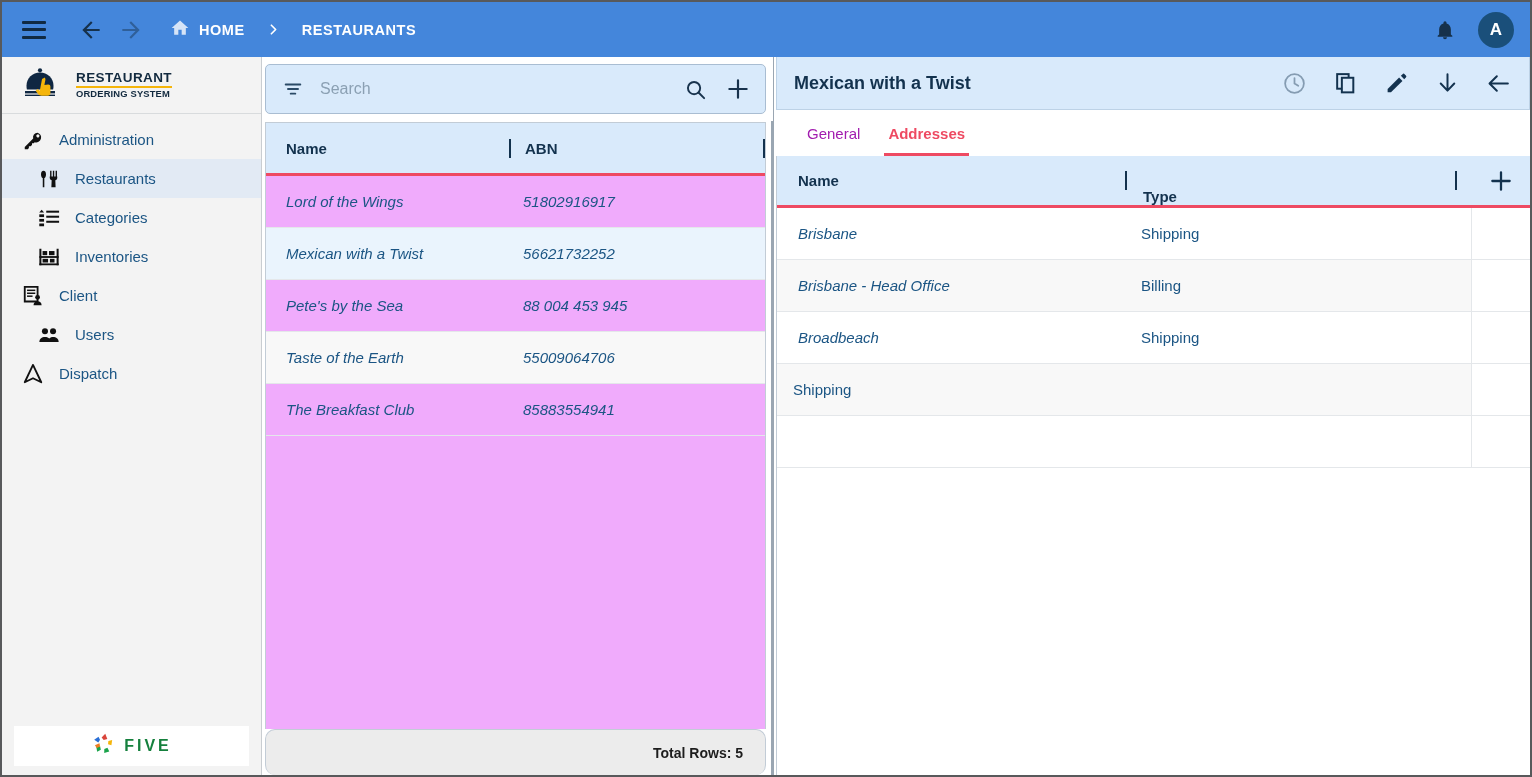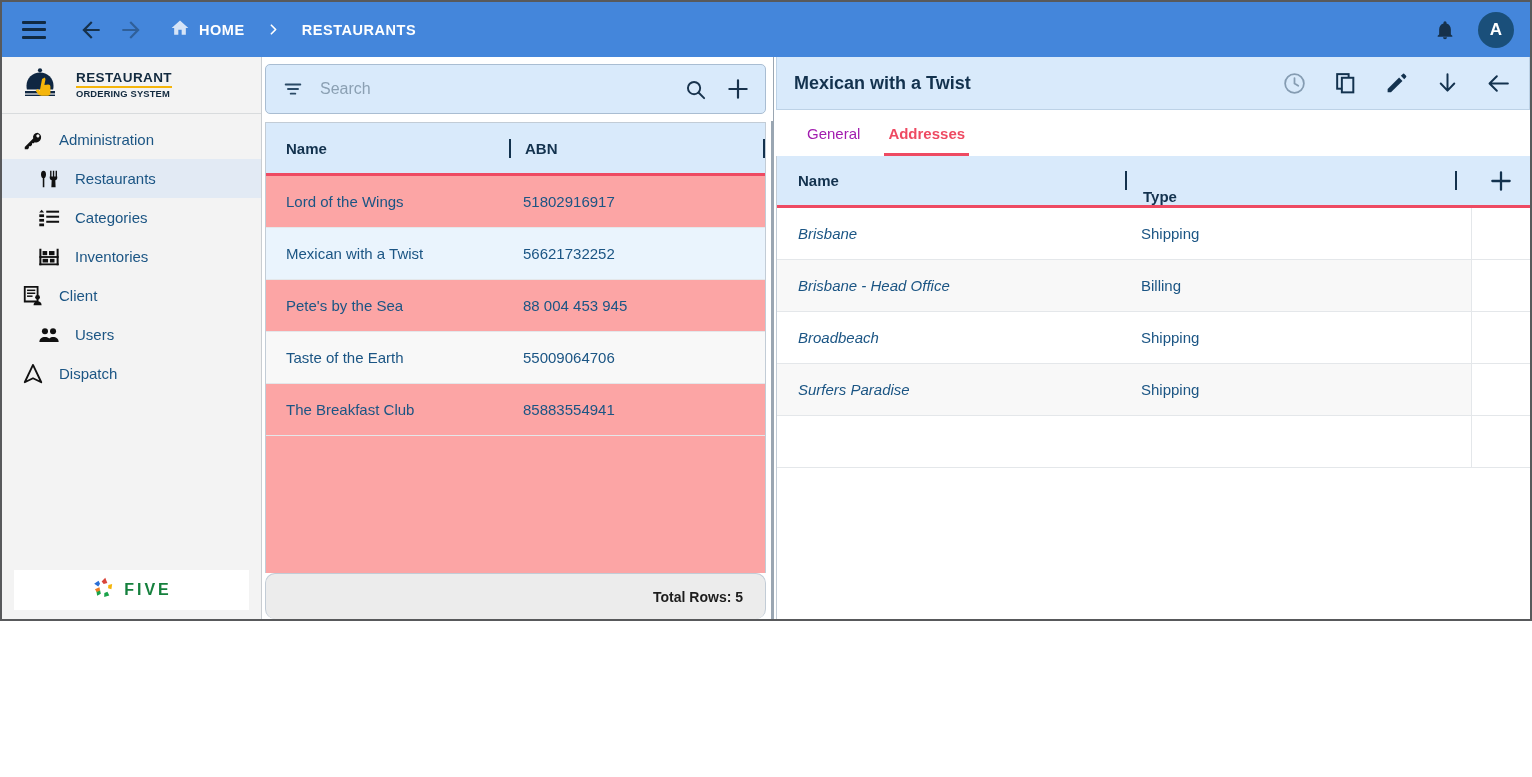--- a/index.html
+++ b/index.html
@@ -4,21 +4,21 @@
 <style>
   * { box-sizing: border-box; margin: 0; padding: 0; }
   html, body {
     width: 1532px; height: 777px;
     font-family: "Liberation Sans", sans-serif;
     background: #ffffff;
     overflow: hidden;
   }
   .app {
     position: relative;
-    width: 1532px; height: 621px;
+    width: 1532px; height: 777px;
     border: 2px solid #58595b;
     background: #ffffff;
     display: flex; flex-direction: column;
   }
 
   
   .topbar {
     height: 55px; min-height: 55px;
     background: #4486db;
     display: flex; align-items: center;
@@ -117,21 +117,21 @@
   .sb-ico.search { margin-right: 18px; }
 
   .grid { flex:1; display:flex; flex-direction:column; min-height:0; border:1px solid #c2ccd6; border-bottom:none;}
   .ghead {
     height: 53px; min-height:53px; background:#d9eafb;
     display:flex; align-items:center; position:relative;
     border-bottom: 3px solid #ee4a62;
   }
   .gh-cell { font-size:15px; font-weight:bold; color:#13324e; display:flex; align-items:center; height:100%; }
   .col-div { width:2px; height:19px; background:#13324e; flex:0 0 2px; }
-  .grows { flex:1; min-height:0; overflow:hidden; background:#fca5a5; }
+  .grows { flex:1; min-height:0; overflow:hidden; background:#f0abfc;font-style:italic; }
   .grow {
     height: 52px; display:flex; align-items:center;
     border-bottom:1px solid #e4e7ea; font-size:15px; color:#1b5584;
     cursor:pointer;
   }
   .grow.alt { background:#f8f8f8; }
   .grow.sel { background:#eaf4fd; }
   .gc-name { width: 243px; padding-left: 20px; flex:0 0 243px;}
   .gc-abn { padding-left: 14px; }
   .gfoot {
@@ -515,21 +515,20 @@
             <div class="ar-end"></div>
           </div>
 
           <div class="arow">
             <div class="ar-name">Broadbeach</div>
             <div class="ar-type">Shipping</div>
             <div class="ar-end"></div>
           </div>
 
           <div class="arow alt">
-            <div class="ar-name">Surfers Paradise</div>
             <div class="ar-type">Shipping</div>
             <div class="ar-end"></div>
           </div>
 
           <div class="arow-filler">
             <div class="ar-name"></div>
             <div class="ar-type"></div>
             <div class="ar-end"></div>
           </div>
 

